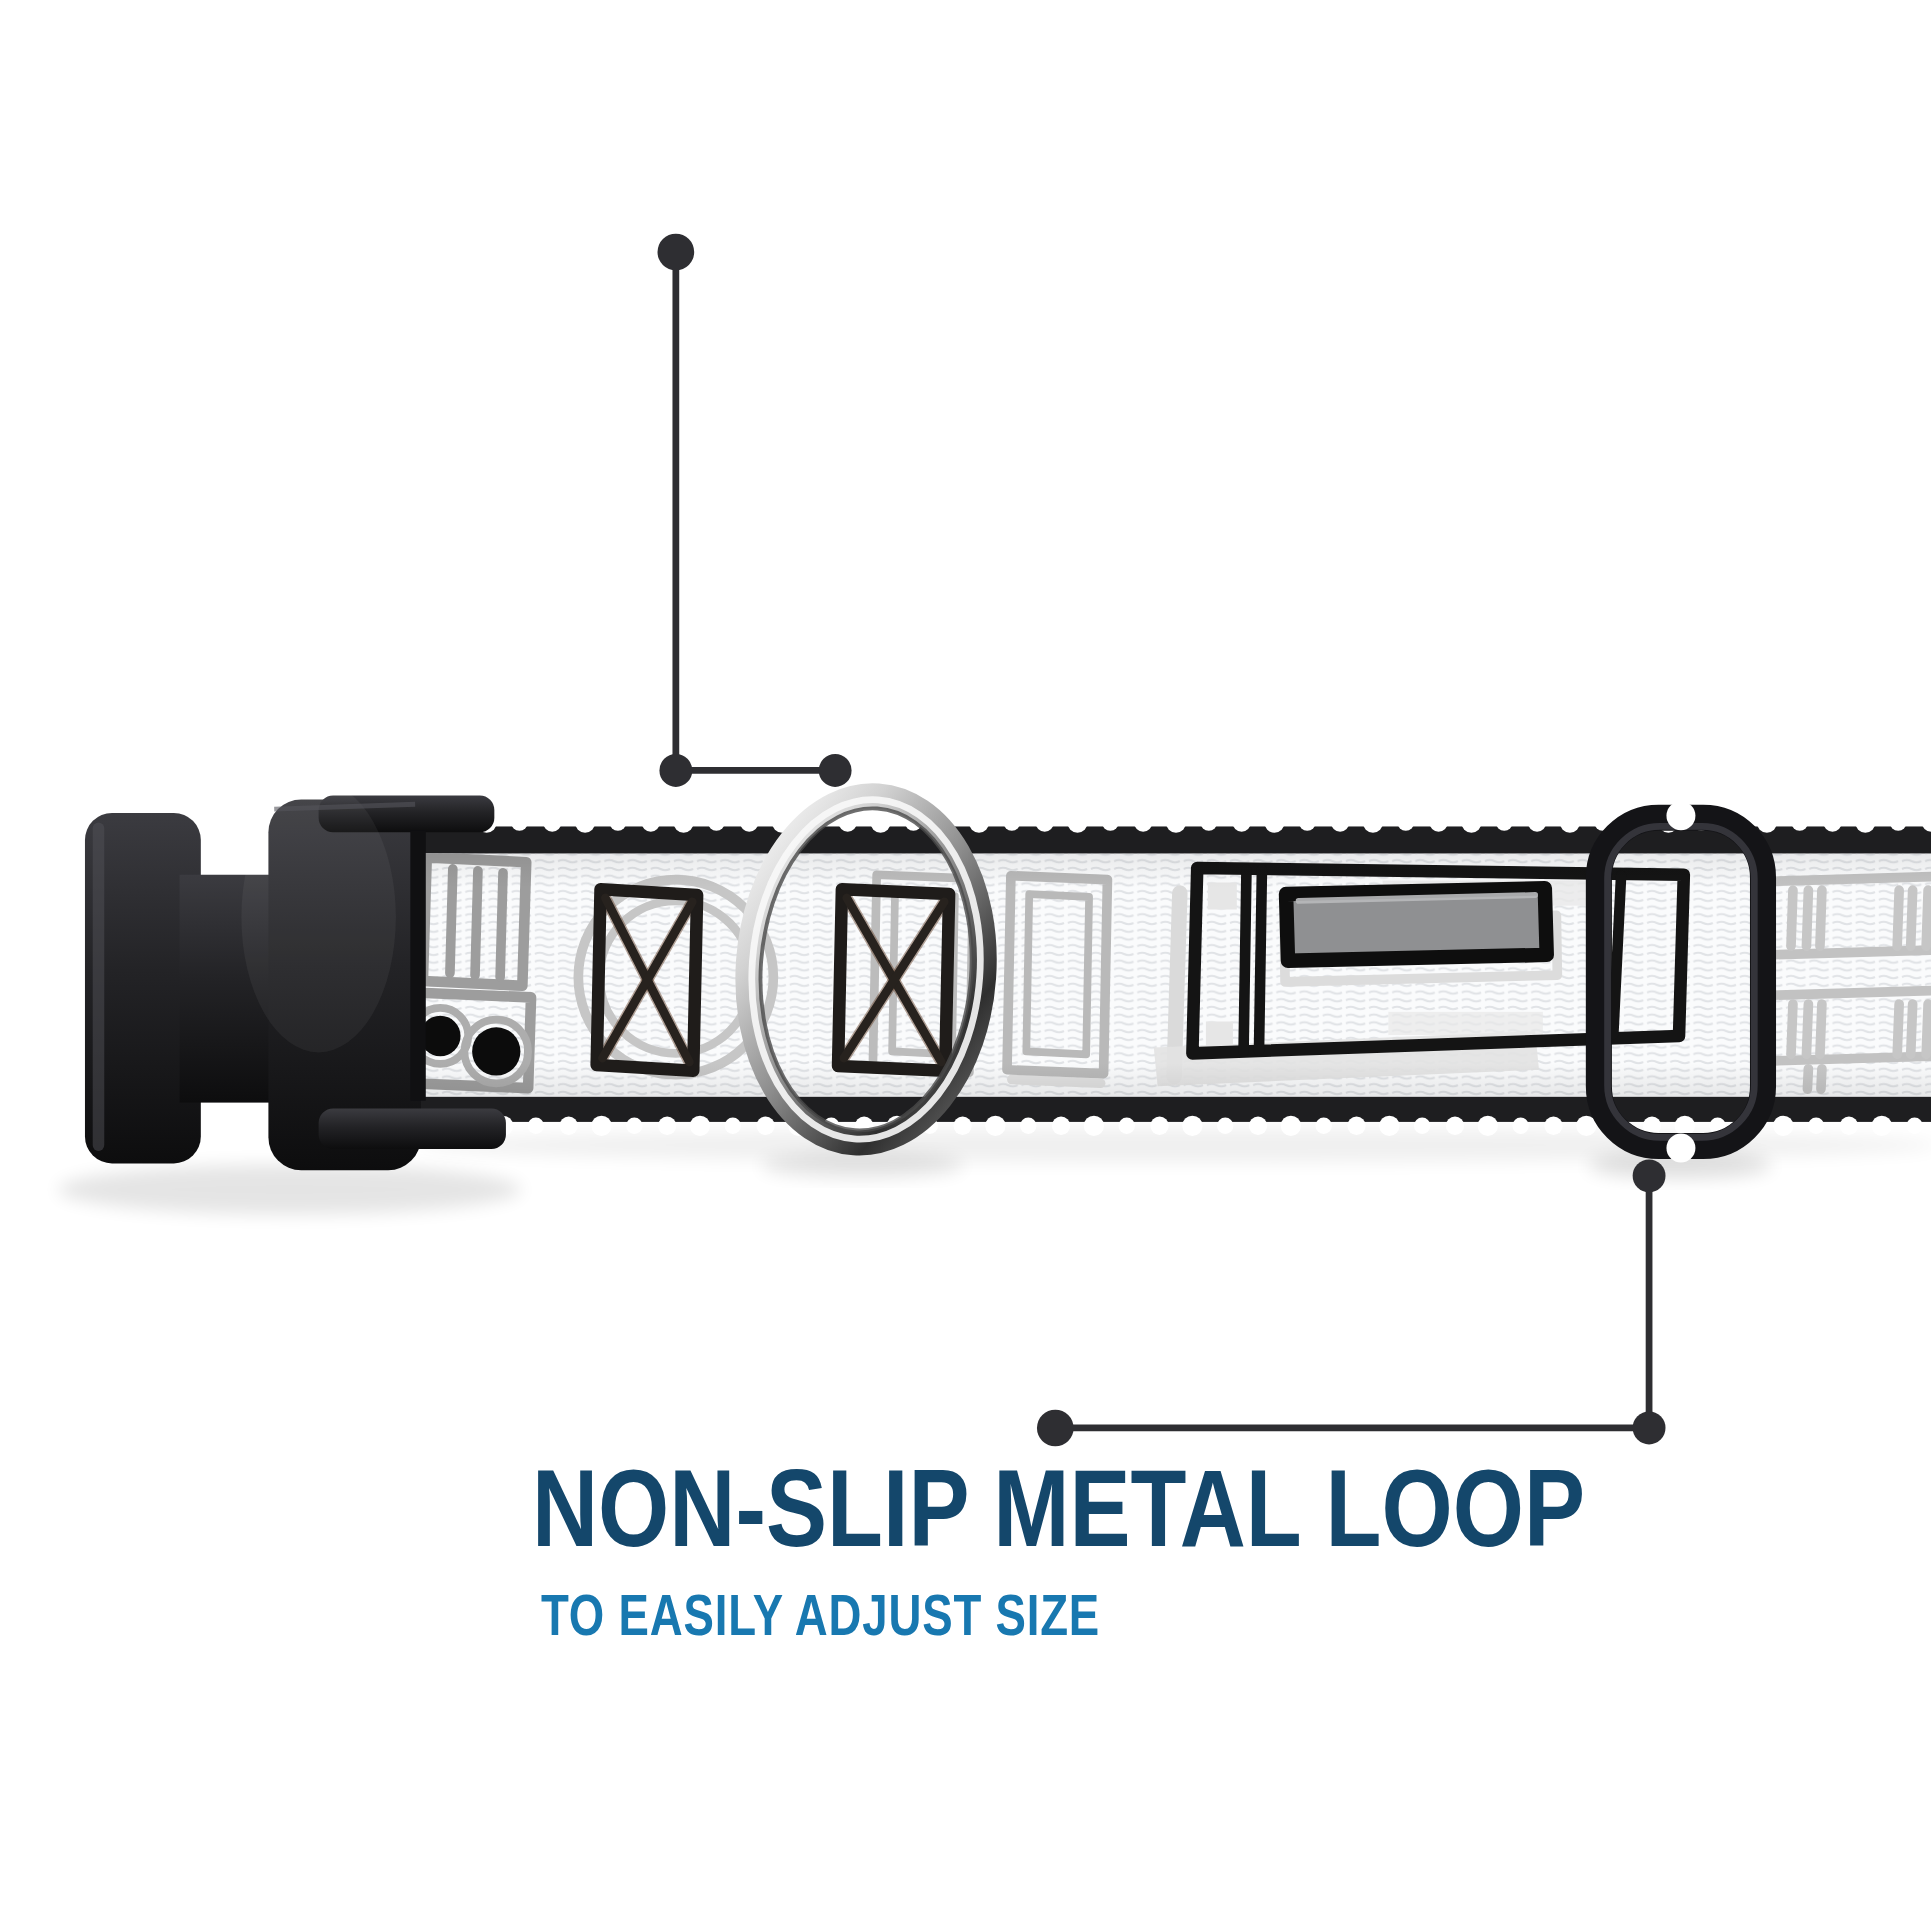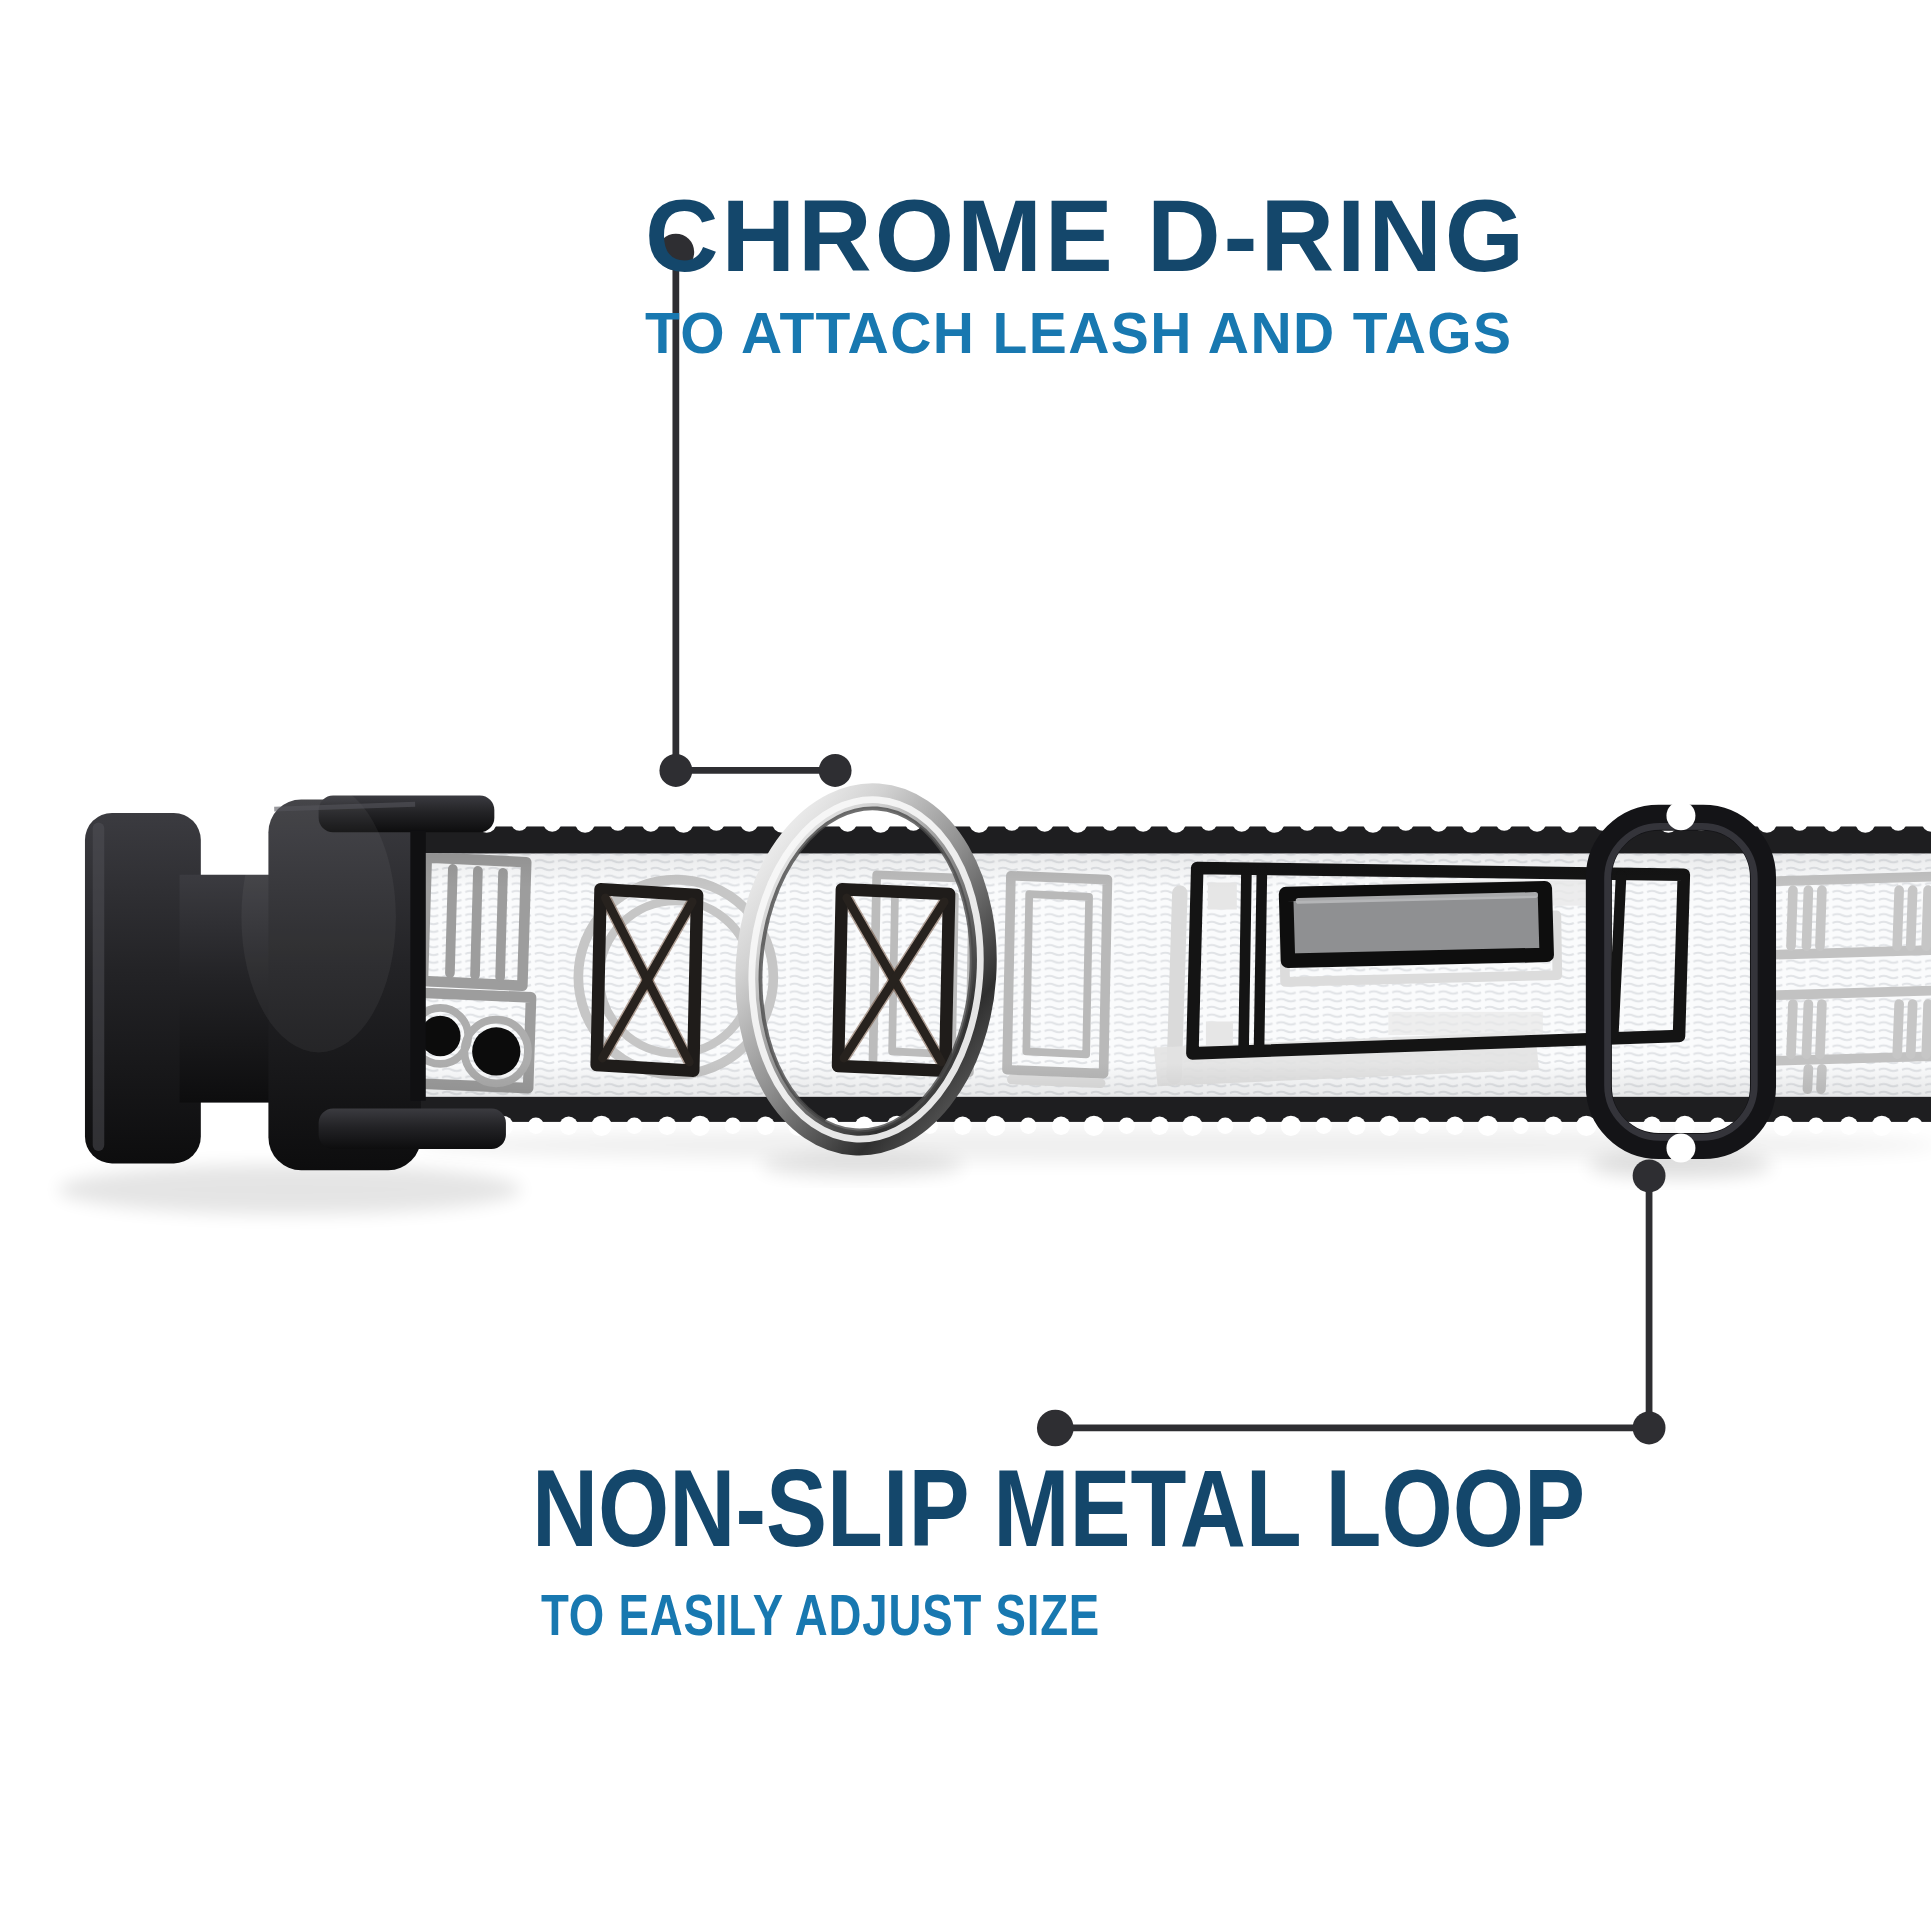--- a/index.html
+++ b/index.html
@@ -295,18 +295,16 @@
     </g>
     <g stroke="#2e2e32" stroke-width="7" fill="#2e2e32">
       <line x1="1708" y1="1218" x2="1708" y2="1479"></line>
       <line x1="1093" y1="1479" x2="1708" y2="1479"></line>
       <circle cx="1708" cy="1218" r="17" stroke="none"></circle>
       <circle cx="1708" cy="1479" r="17" stroke="none"></circle>
       <circle cx="1093" cy="1479" r="19" stroke="none"></circle>
     </g>
   </svg>
 
-  <div class="callout-text callout-title t-top-title">CHROME D-RING</div>
-  <div class="callout-text callout-subtitle t-top-sub">TO ATTACH LEASH AND TAGS</div>
   <div class="callout-text callout-title t-bot-title">NON-SLIP METAL LOOP</div>
   <div class="callout-text callout-subtitle t-bot-sub">TO EASILY ADJUST SIZE</div>
 </div>
 
 
 </body></html>

